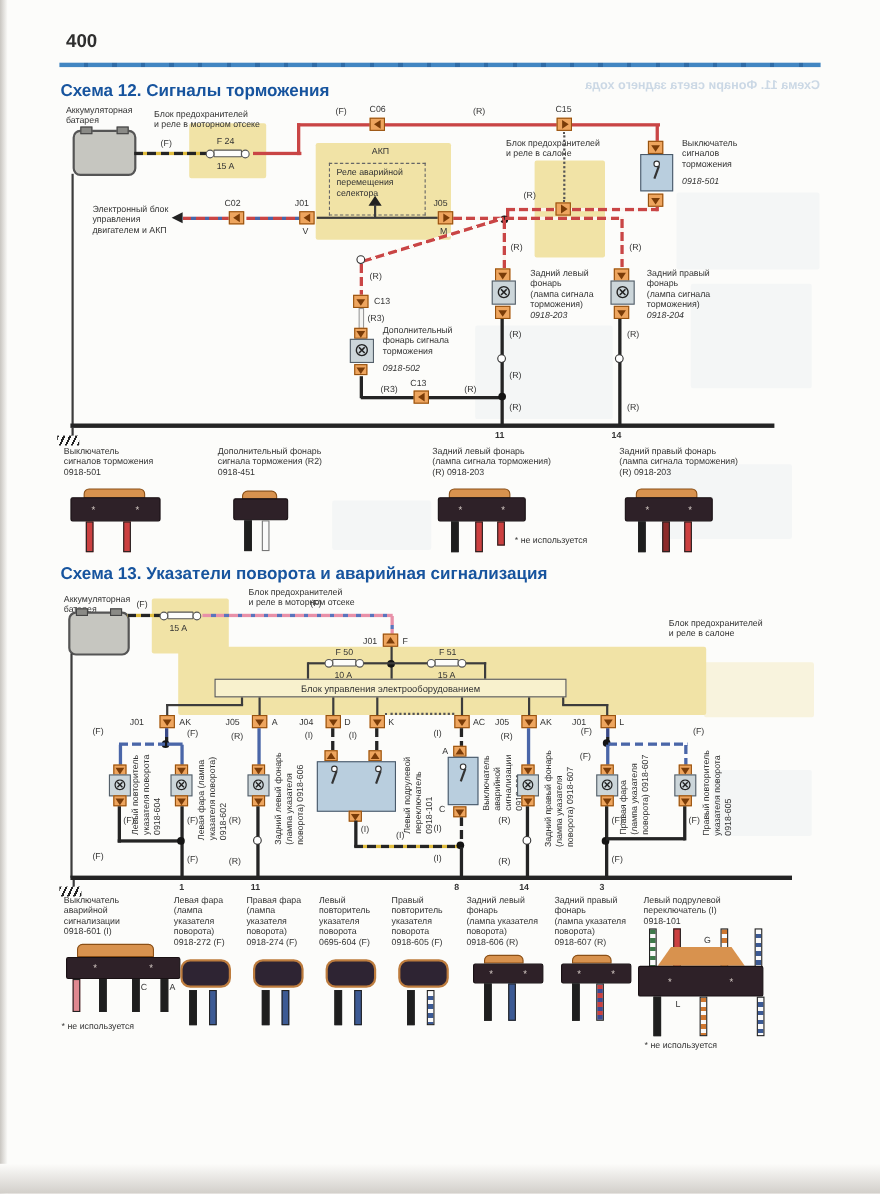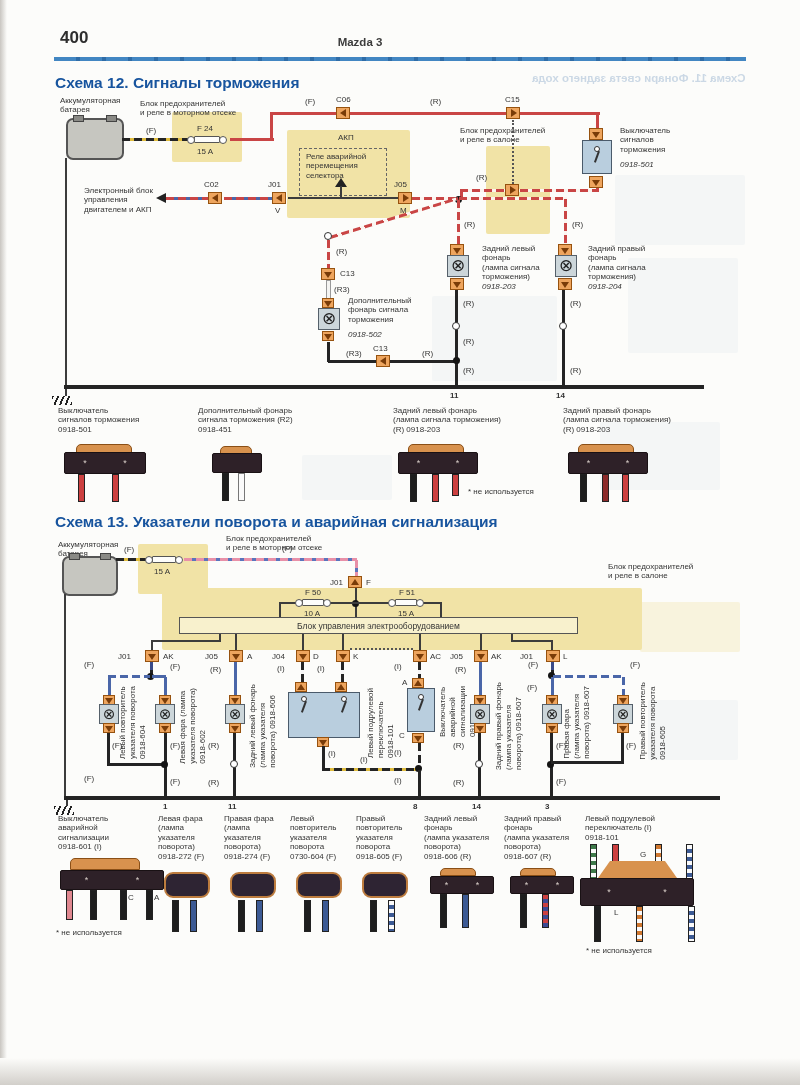--- a/index.html
+++ b/index.html
@@ -94,21 +94,20 @@
 
   <div class="ghostt" style="left:532px;top:72px">Схема 11. Фонари света заднего хода</div>
   <div class="ghost" style="left:615px;top:175px;width:130px;height:70px"></div>
   <div class="ghost" style="left:628px;top:258px;width:110px;height:95px"></div>
   <div class="ghost" style="left:432px;top:296px;width:125px;height:85px"></div>
   <div class="ghost" style="left:600px;top:422px;width:120px;height:68px"></div>
   <div class="ghost" style="left:302px;top:455px;width:90px;height:45px"></div>
   <div class="ghost" style="left:648px;top:700px;width:90px;height:60px"></div>
 
   <div class="pnum" style="left:60px;top:28px">400</div>
-  <div class="htitle">Mazda 3</div>
   <div class="hrule"></div>
 
   <div>
     <div class="h1" style="left:55px;top:74px">Схема 12. Сигналы торможения</div>
 
     <div class="ybox" style="left:172px;top:112px;width:70px;height:50px"></div>
     <div class="ybox" style="left:287px;top:130px;width:123px;height:88px"></div>
     <div class="ybox" style="left:486px;top:146px;width:64px;height:88px"></div>
 
     <div class="t" style="left:60px;top:96px">Аккумуляторная
@@ -310,21 +309,21 @@
     <b class="ln h" style="left:280px;top:602px;width:162px"></b>
     <b class="ln v" style="left:279px;top:602px;height:16px"></b>
     <b class="ln v" style="left:440px;top:602px;height:16px"></b>
     <div class="t" style="left:305px;top:588px">F 50</div>
     <span class="fuse" style="left:302px;top:599px;width:22px"></span>
     <div class="t" style="left:304px;top:609px">10 A</div>
     <div class="t" style="left:399px;top:588px">F 51</div>
     <span class="fuse" style="left:395px;top:599px;width:22px"></span>
     <div class="t" style="left:398px;top:609px">15 A</div>
 
-    <div class="bcm" style="left:179px;top:617px;width:399px;height:17px">Блок управления электрооборудованием</div>
+    <div class="bcm" style="left:195px;top:617px;width:320px;height:17px">Блок управления электрооборудованием</div>
 
     <b class="ln v" style="left:219px;top:634px;height:7px"></b>
     <b class="ln h" style="left:151px;top:640px;width:70px"></b>
     <b class="ln v" style="left:151px;top:640px;height:10px"></b>
     <b class="ln v" style="left:235px;top:634px;height:16px"></b>
     <b class="ln v" style="left:302px;top:634px;height:16px"></b>
     <b class="ln v" style="left:342px;top:634px;height:16px"></b>
     <b class="ln v" style="left:419px;top:634px;height:16px"></b>
     <b class="ln v" style="left:480px;top:634px;height:16px"></b>
     <b class="ln v" style="left:511px;top:634px;height:7px"></b>
@@ -509,21 +508,21 @@
 поворота)
 0918-274 (F)</div>
     <div class="lround" style="left:230px;top:872px;width:46px;height:26px"></div>
     <b class="pin blk" style="left:238px;top:900px;height:32px"></b>
     <b class="pin blu" style="left:256px;top:900px;height:32px"></b>
 
     <div class="t" style="left:290px;top:814px">Левый
 повторитель
 указателя
 поворота
-0730-604 (F)</div>
+0695-604 (F)</div>
     <div class="lround" style="left:296px;top:872px;width:46px;height:26px"></div>
     <b class="pin blk" style="left:304px;top:900px;height:32px"></b>
     <b class="pin blu" style="left:322px;top:900px;height:32px"></b>
 
     <div class="t" style="left:356px;top:814px">Правый
 повторитель
 указателя
 поворота
 0918-605 (F)</div>
     <div class="lround" style="left:362px;top:872px;width:46px;height:26px"></div>

